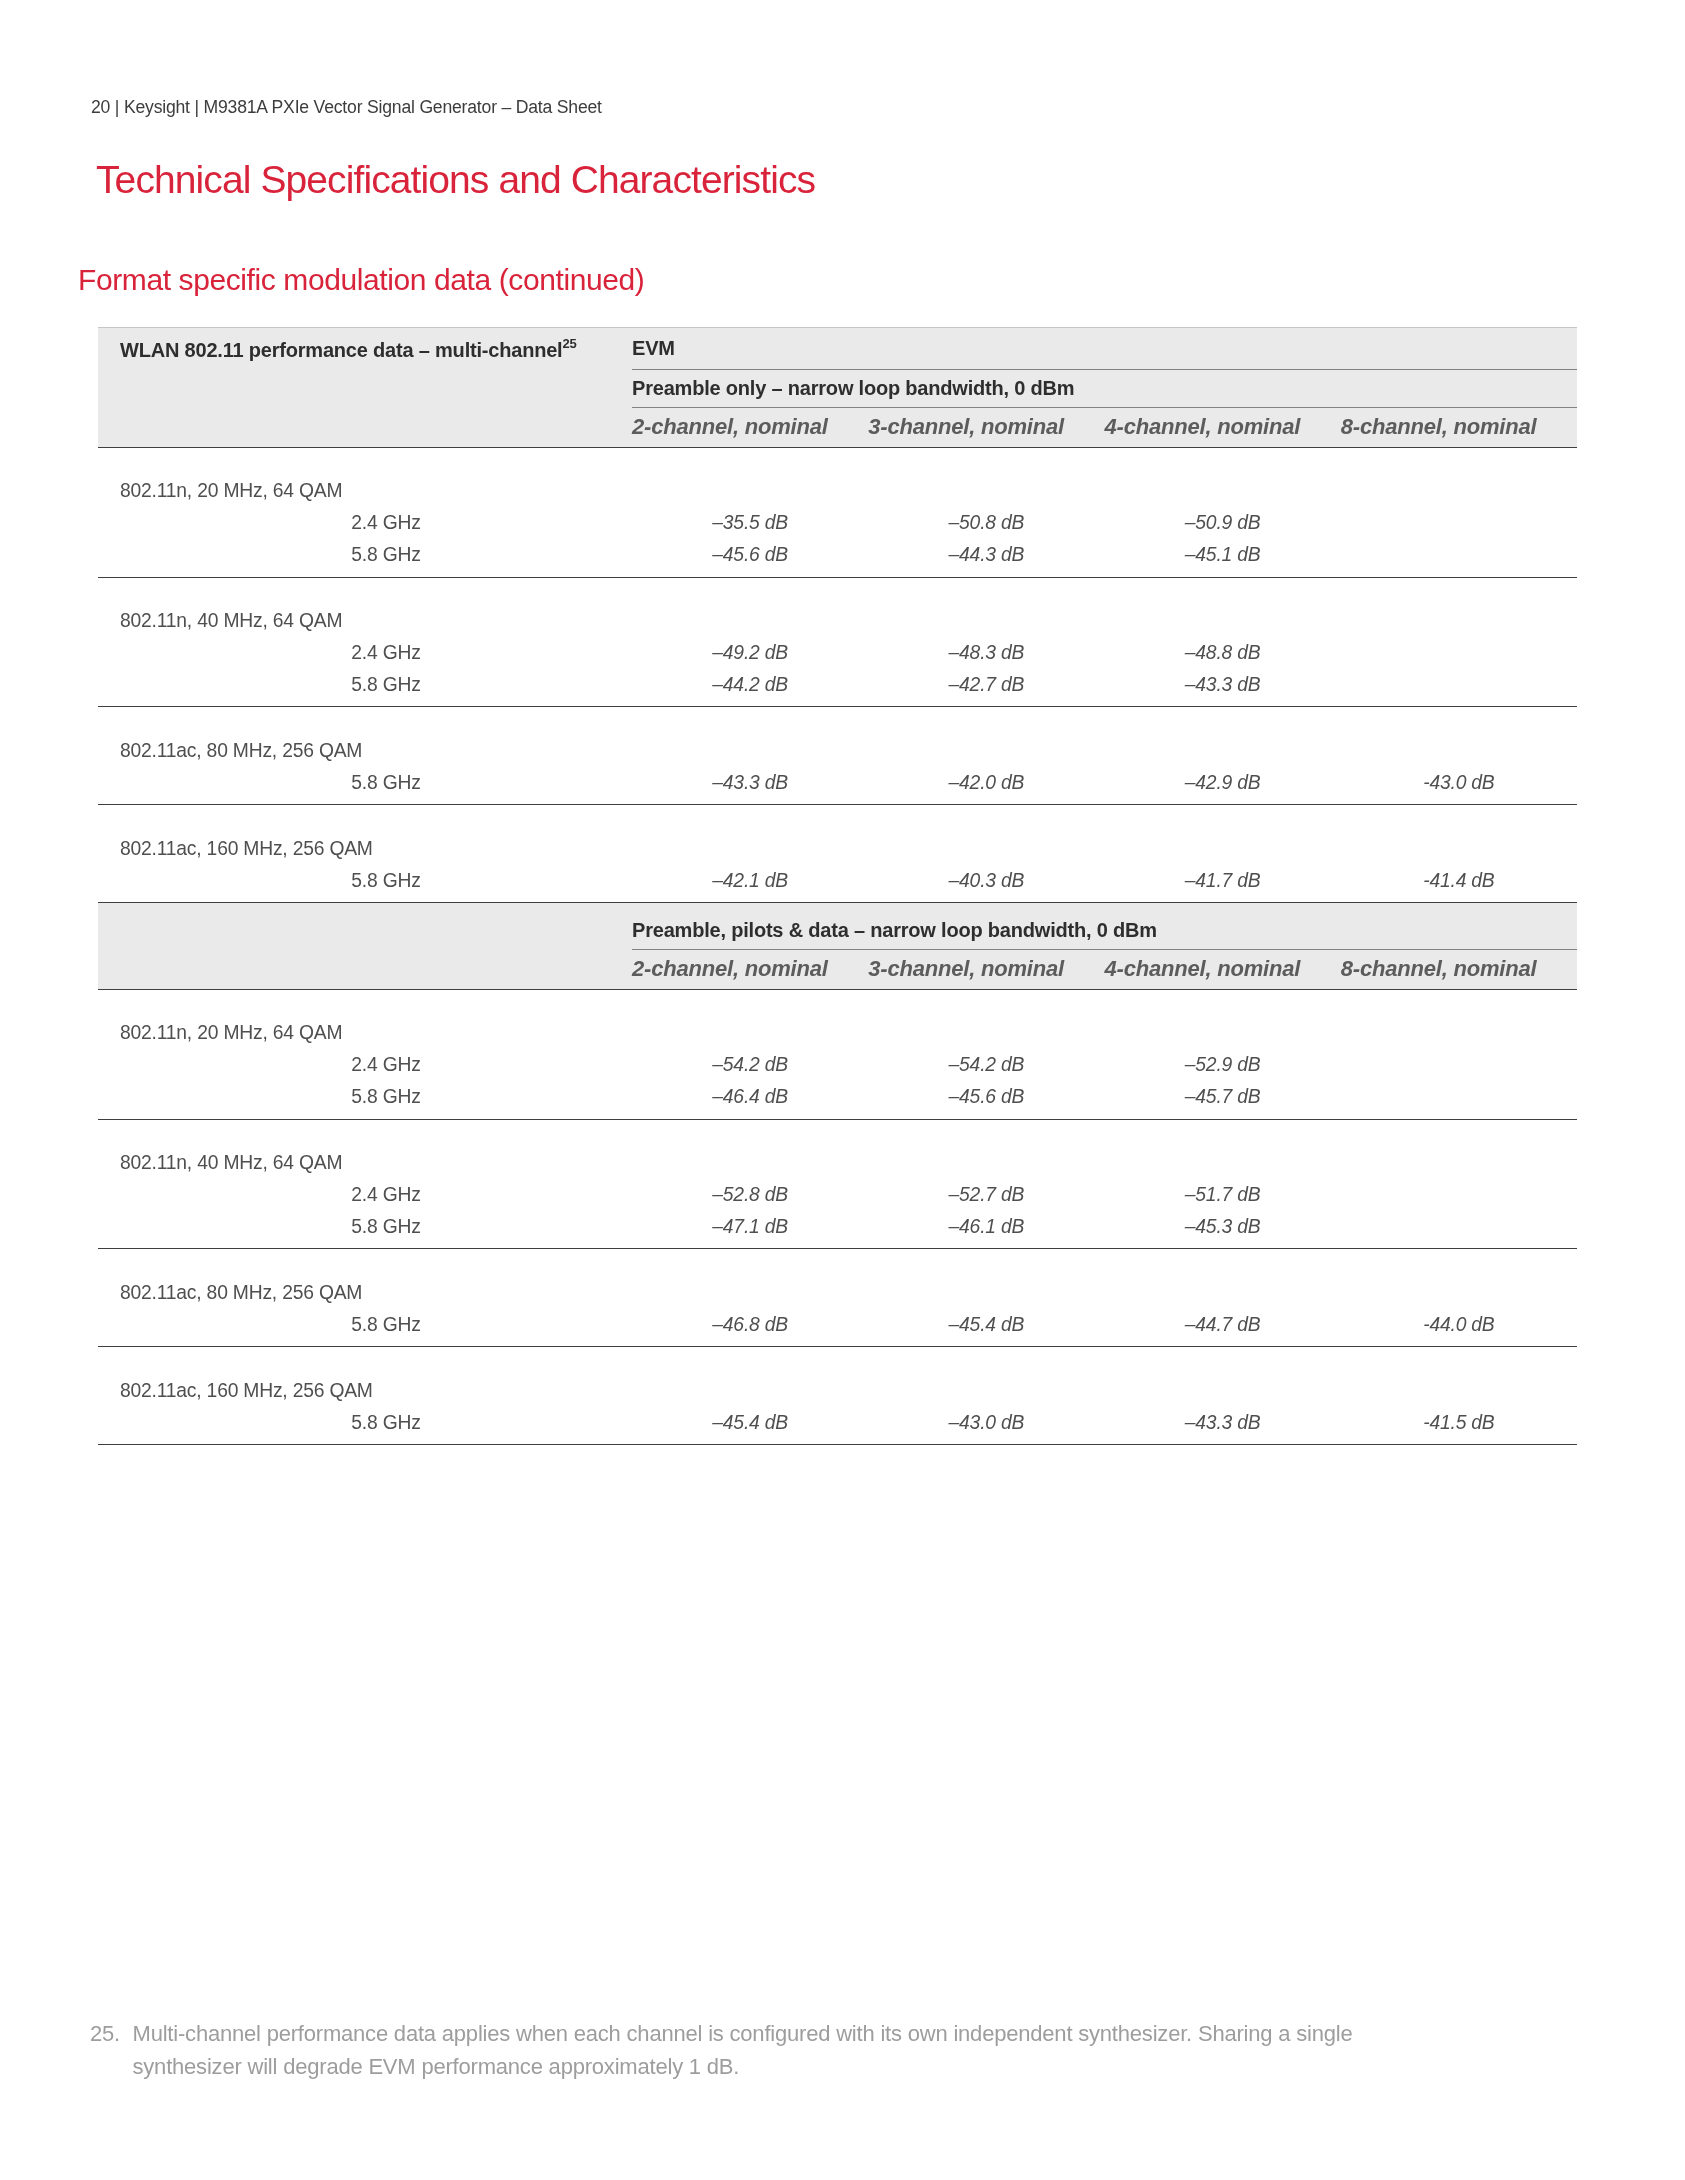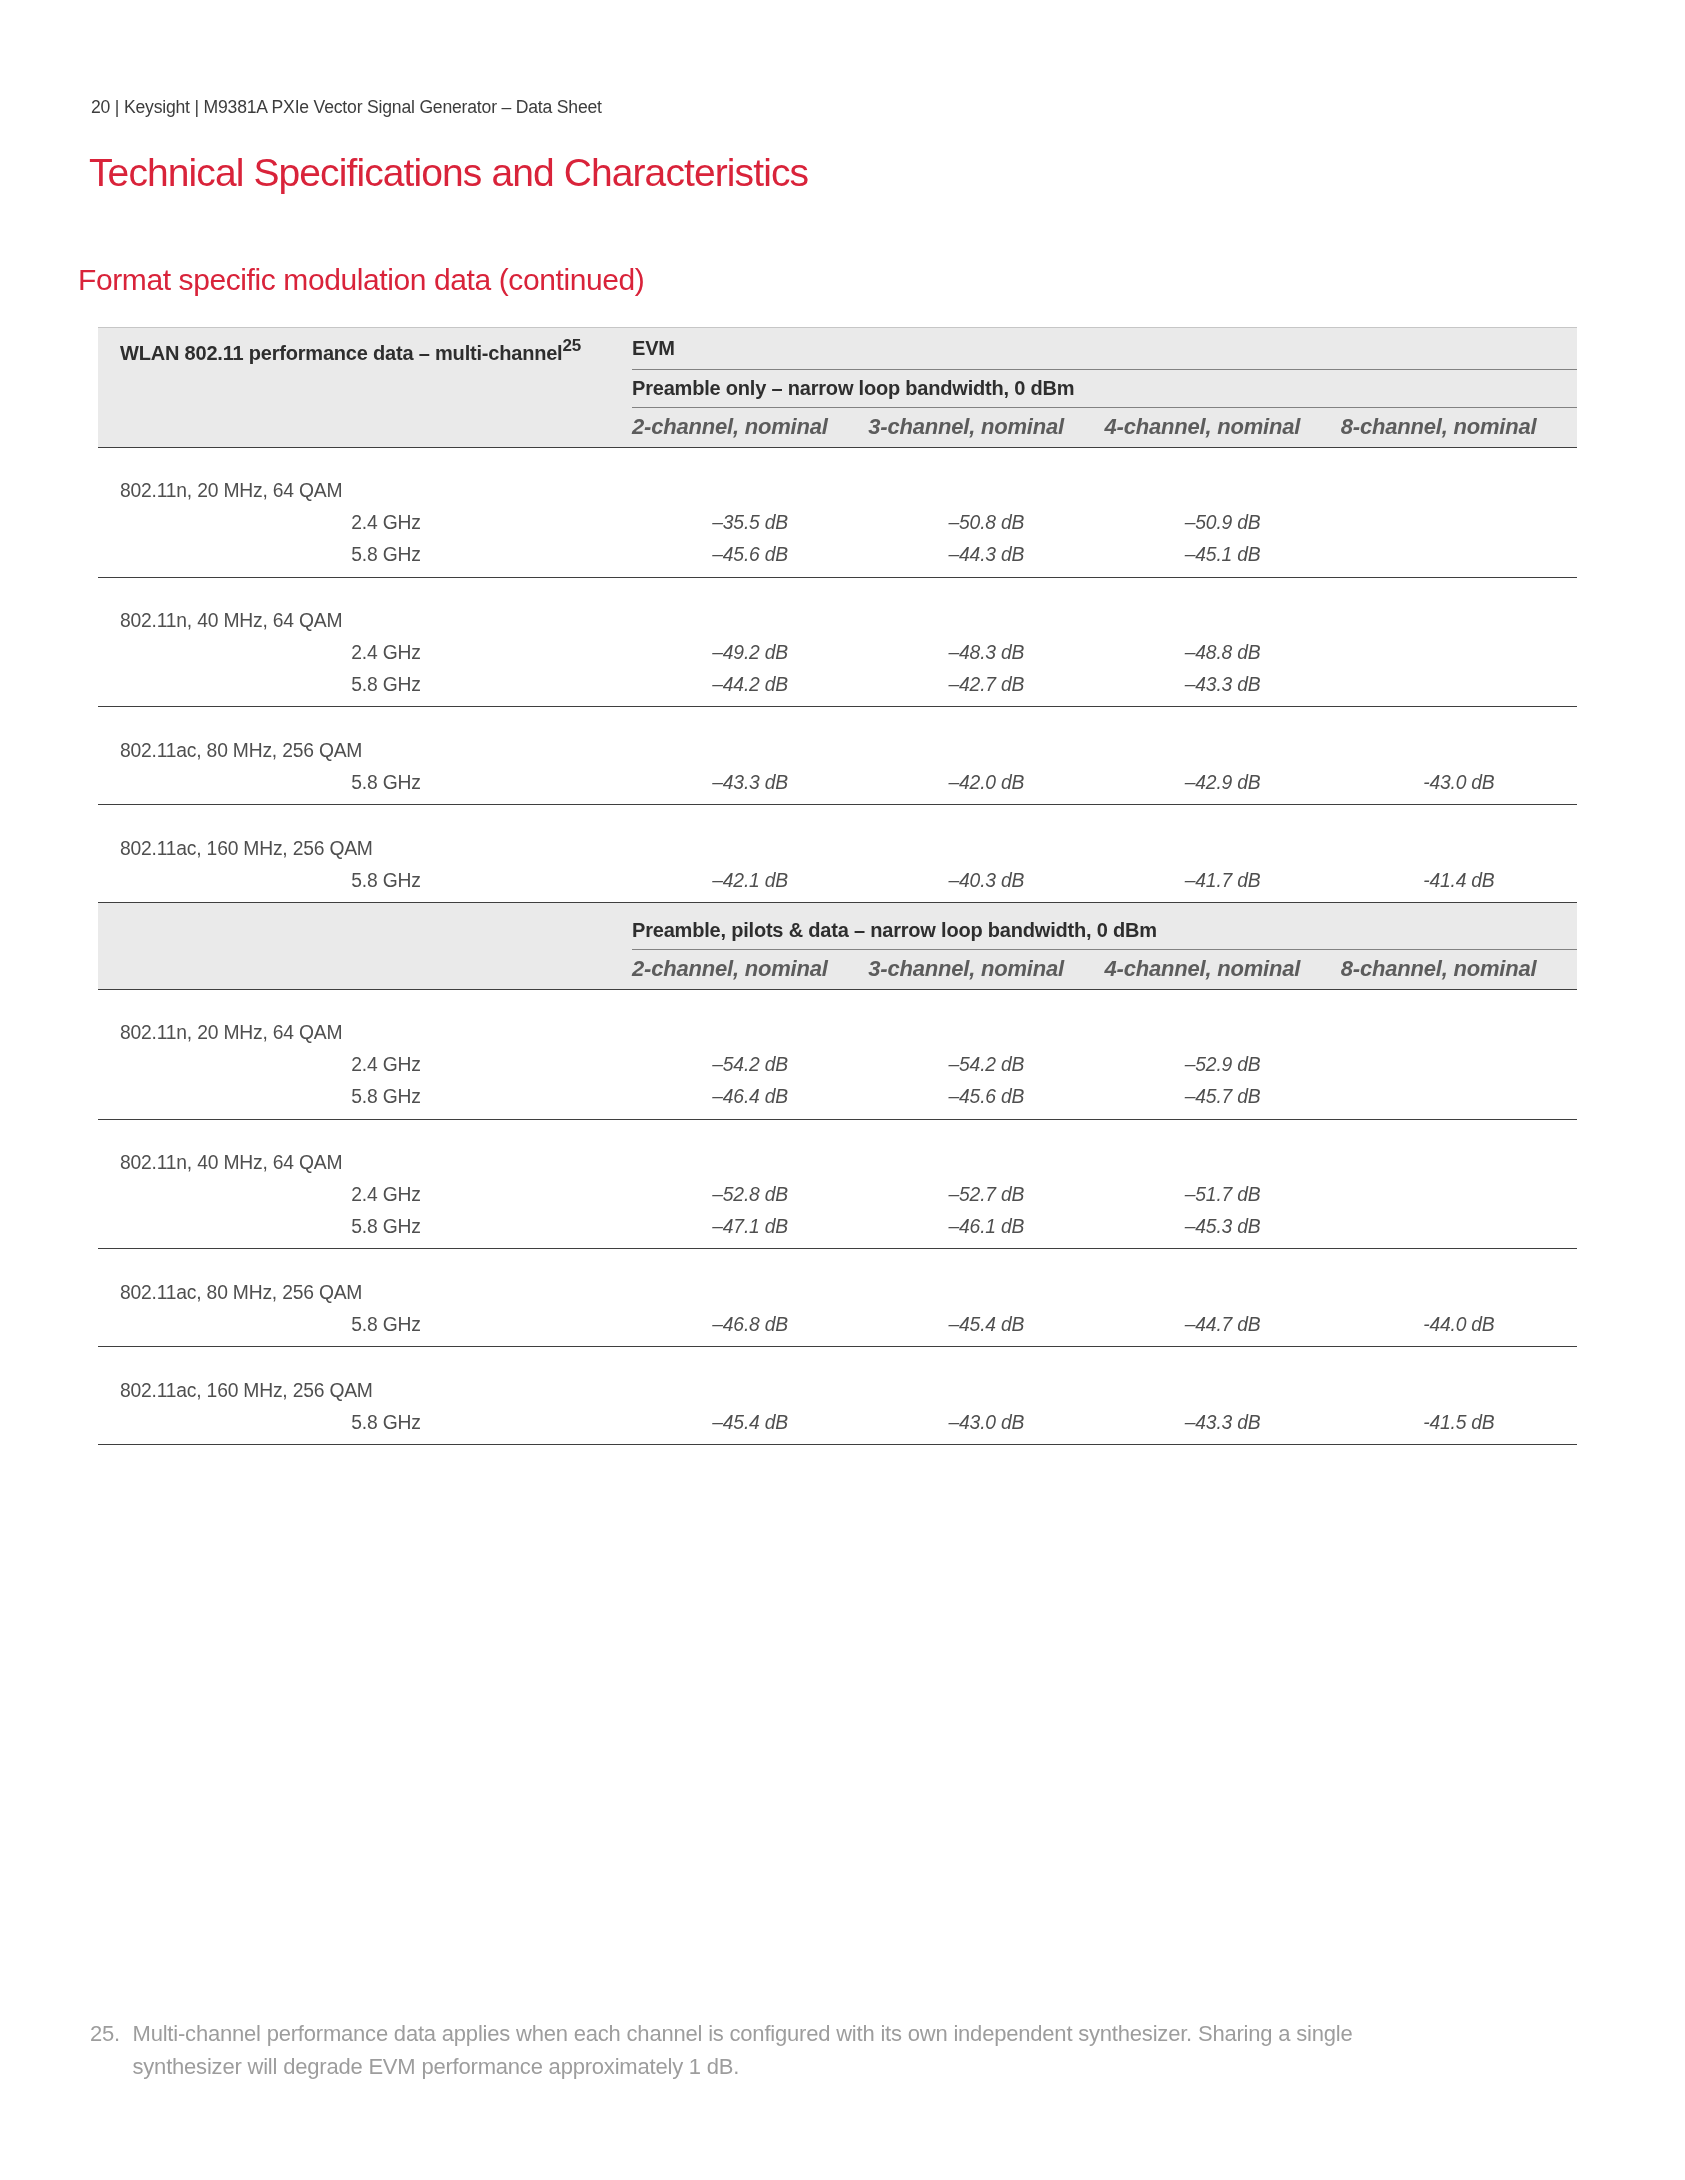--- a/index.html
+++ b/index.html
@@ -4,40 +4,40 @@
 <style>
   html,body { margin:0; padding:0; background:#ffffff; }
   body { width:1685px; height:2180px; font-family:"Liberation Sans", sans-serif; }
   .page { position:relative; width:1685px; height:2180px; overflow:hidden; background:#ffffff; }
 
   .meta {
     position:absolute; left:91px; top:97px;
     font-size:17.6px; color:#3d3d3d; letter-spacing:-0.2px;
   }
   .title {
-    position:absolute; left:89px; top:151px; margin:0;
+    position:absolute; left:89px; top:151px; margin:7px;
     font-size:39px; font-weight:400; color:#d9233a; letter-spacing:-0.9px;
   }
   .subtitle {
     position:absolute; left:78px; top:263px; margin:0;
     font-size:30px; font-weight:400; color:#d9233a; letter-spacing:-0.4px;
   }
 
   .spec-table {
     position:absolute; left:98px; top:327px; width:1479px;
     border-top:0.9px solid #c6c6c6;
     font-size:19.3px; color:#4f4f4f; letter-spacing:-0.2px;
   }
   .grid { display:grid; grid-template-columns:534px repeat(4, 1fr); }
 
   .band { background:#eaeaea; border-bottom:1.8px solid #3f3f3f; padding-top:8.8px; }
   .hdr-strong { font-weight:bold; color:#2e2e2e; font-size:20px; }
   .r1 { min-height:32px; align-items:start; }
   .cell-label { padding-left:22px; }
-  .cell-label sup { font-size:17px; position:relative; top:-0.9px; }
+  .cell-label sup { font-size:13px; position:relative; top:-0.9px; }
   .band-div { height:0; border-top:1.8px solid #828282; margin-left:534px; }
   .r2 { min-height:37px; display:flex; align-items:center; padding-left:534px; }
   .r3 { min-height:39px; align-items:center; }
   .col-hdr { font-weight:bold; font-style:italic; color:#5c5c5c; font-size:22px; }
 
   .section { border-bottom:1.8px solid #3f3f3f; padding:3.5px 0 5.3px;margin-top:24px; }
   .sec-label { height:32px; display:flex; align-items:center; padding-left:22px; }
   .data-row { height:32px; align-items:center;text-align:center; }
   .freq { padding-left:42px; }
   .val { font-style:italic; }

